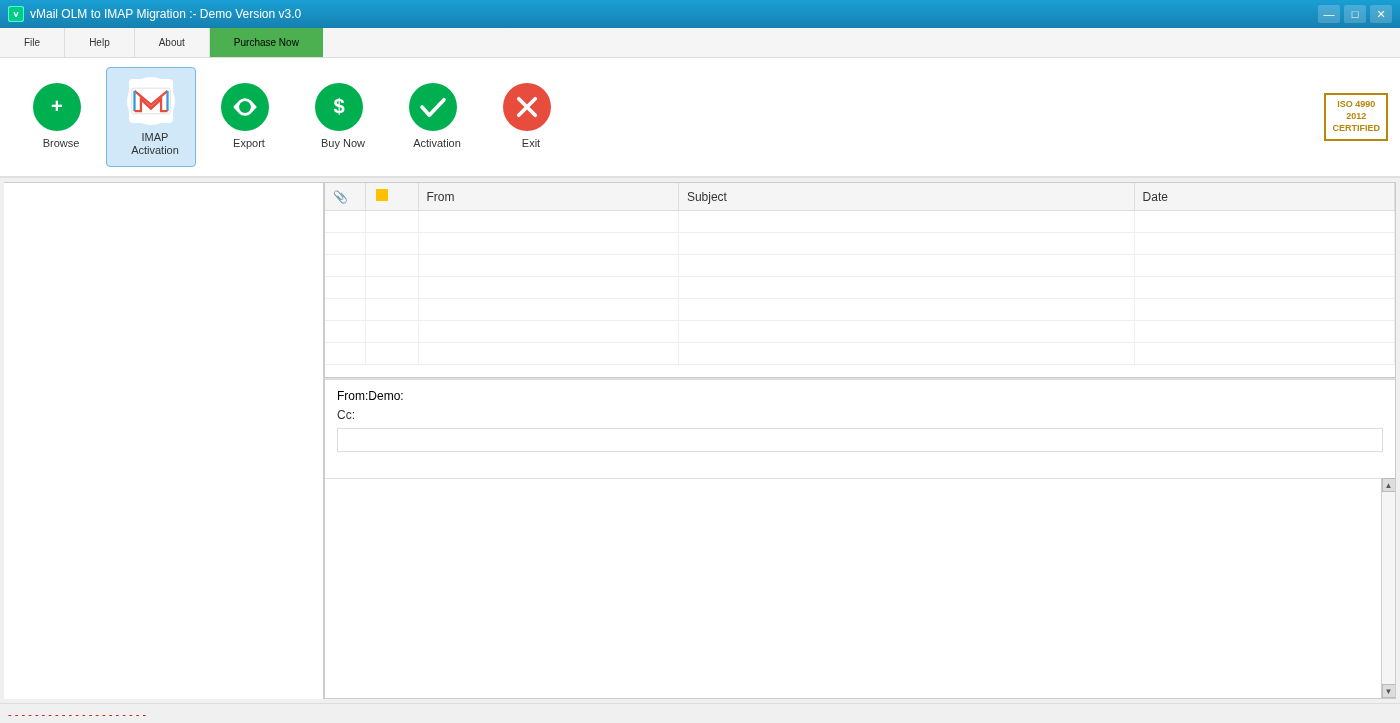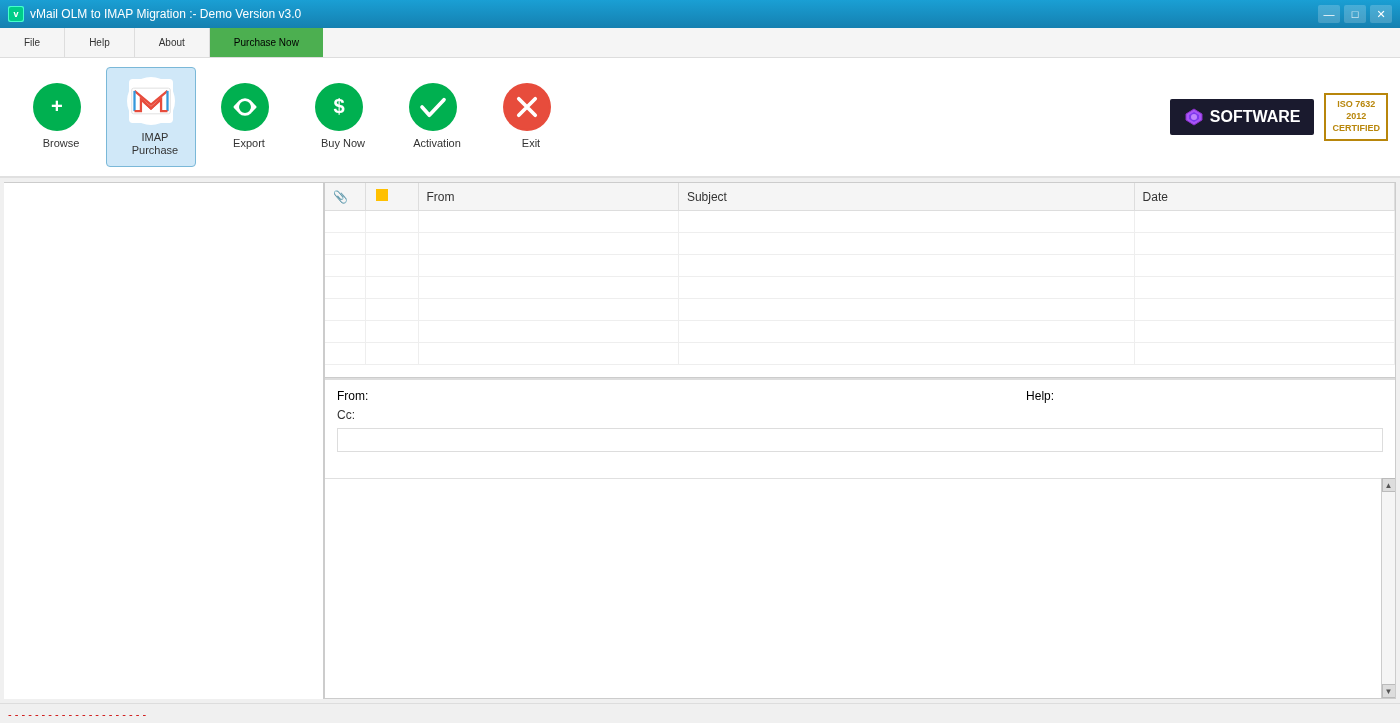--- a/index.html
+++ b/index.html
@@ -214,21 +214,21 @@
     }
 
     .svg-icon {
       width: 44px;
       height: 44px;
     }
 
     
     .detail-from-date {
       display: flex;
-      justify-content: space-between;
+      justify-content: flex-start;
       padding: 3px 0;
     }
 
     .right-inner {
       display: flex;
       flex-direction: column;
       height: 100%;
     }
 
     .bottom-body-area {
@@ -320,21 +320,21 @@
 
         <path d="M6 13 L6 35 L13 35 L13 20 L24 30 L35 20 L35 35 L42 35 L42 13 L24 28 Z" fill="white"></path>
         <path d="M6 13 L24 28 L42 13" fill="none" stroke="#e74c3c" stroke-width="2.5"></path>
         <path d="M6 13 L6 35" fill="none" stroke="#3498db" stroke-width="2.5"></path>
         <path d="M42 13 L42 35" fill="none" stroke="#3498db" stroke-width="2.5"></path>
         <path d="M6 35 L13 35 L13 22 L24 32 L35 22 L35 35 L42 35" fill="none" stroke="#e74c3c" stroke-width="2.5"></path>
 
         <path d="M13 22 L24 32 L35 22" fill="none" stroke="#e74c3c" stroke-width="2.5"></path>
       </svg>
     </div>
-    <span class="tool-btn-label">IMAP Purchase</span>
+    <span class="tool-btn-label">IMAP Activation</span>
   </button>
 
 
   <button class="tool-btn">
     <div class="tool-btn-icon icon-export">
       <svg class="svg-icon" viewBox="0 0 48 48">
         <circle cx="24" cy="24" r="24" fill="#00b050"></circle>
 
         <path d="M16 24 A8 8 0 0 1 32 24" fill="none" stroke="white" stroke-width="3" stroke-linecap="round"></path>
         <path d="M31 20 L35 24 L31 28" fill="none" stroke="white" stroke-width="3" stroke-linecap="round" stroke-linejoin="round"></path>
@@ -371,30 +371,22 @@
       <svg class="svg-icon" viewBox="0 0 48 48">
         <circle cx="24" cy="24" r="24" fill="#e74c3c"></circle>
 
         <path d="M15 15 L33 33 M33 15 L15 33" fill="none" stroke="white" stroke-width="4" stroke-linecap="round"></path>
       </svg>
     </div>
     <span class="tool-btn-label">Exit</span>
   </button>
 
   <div class="logo-area">
-    <div class="logo-software">
-      <svg width="20" height="20" viewBox="0 0 20 20">
-        <polygon points="10,2 18,7 18,13 10,18 2,13 2,7" fill="#a855f7" stroke="#8b2fc9" stroke-width="1"></polygon>
-        <polygon points="10,5 15,8 15,12 10,15 5,12 5,8" fill="#7c3aed"></polygon>
-        <circle cx="10" cy="10" r="3" fill="#c084fc"></circle>
-      </svg>
-      <span>SOFTWARE</span>
-    </div>
     <div class="logo-iso">
-      <div>ISO 7632</div>
+      <div>ISO 4990</div>
       <div>2012</div>
       <div>CERTIFIED</div>
     </div>
   </div>
 </div>
 
 <div class="main-content">
 
   <div class="left-panel">
   </div>
@@ -473,21 +465,21 @@
                 <td></td>
               </tr>
           </tbody>
         </table>
       </div>
 
       <div class="email-detail">
         <div class="detail-from-date">
           <span>From:</span>
           <span></span>
-          <span>Help:</span>
+          <span>Demo:</span>
           <span></span>
         </div>
         <div class="email-detail-row">
           <span>Cc:</span>
           <span></span>
         </div>
 
         <div style="margin-top:4px; border: 1px solid #ddd; height: 24px; background:white;"></div>
       </div>
 

